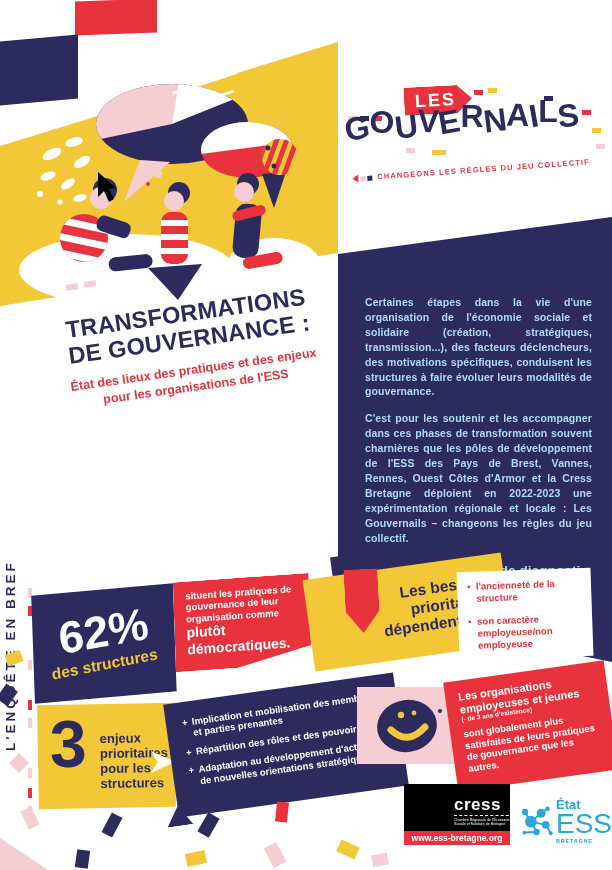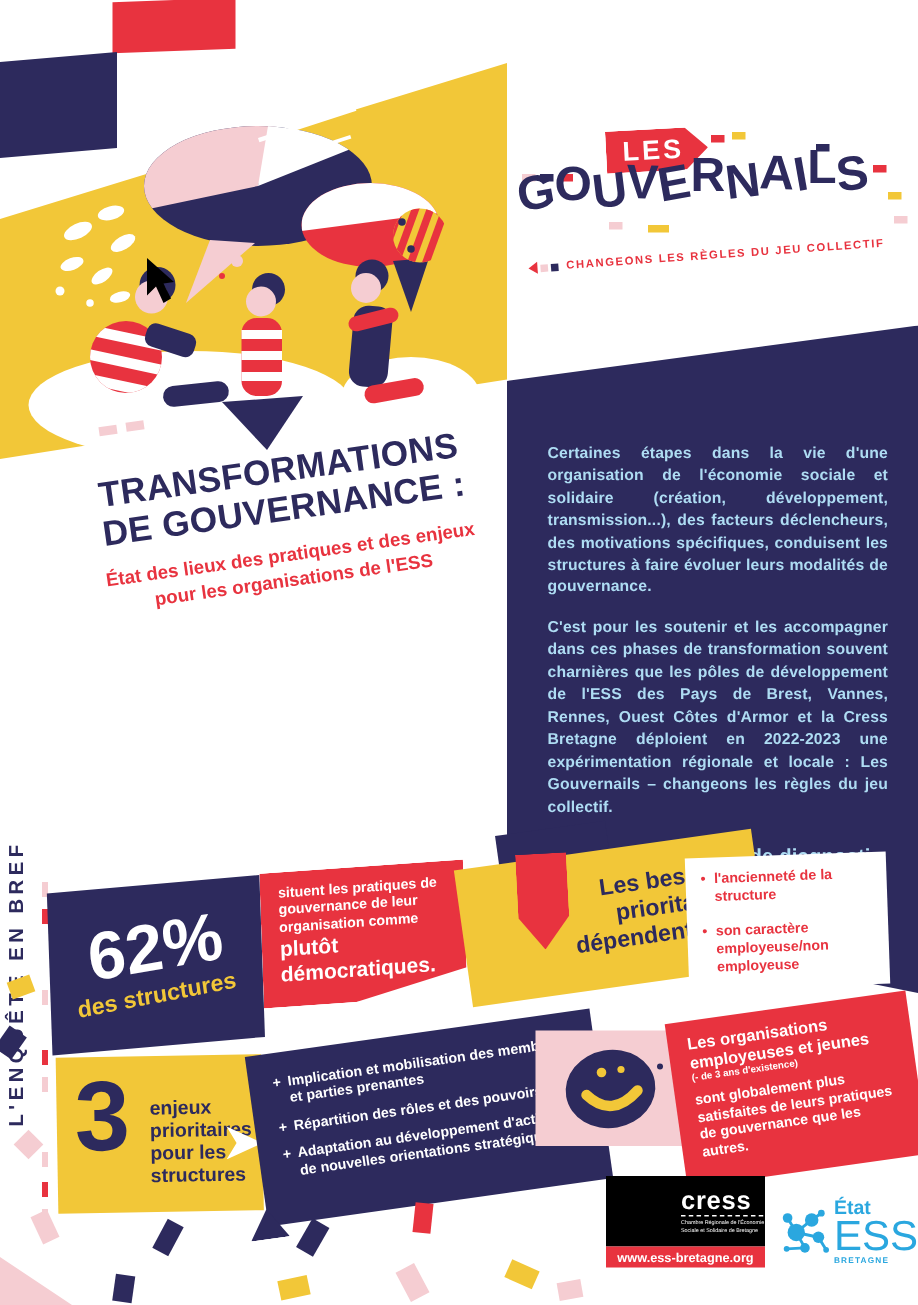--- a/index.html
+++ b/index.html
@@ -102,21 +102,21 @@
   .org-pink{left:357px;top:687px;width:102px;height:77px;background:var(--pink);}
   .org-red{left:450px;top:671px;width:162px;height:110px;background:var(--red);transform:rotate(-8deg);
     padding:10px 10px 0 13px;}
   .org-bold{color:#fff;font-weight:800;font-size:11px;line-height:1.15;}
   .org-note{color:#fff;font-weight:800;font-size:6.5px;line-height:1.3;}
   .org-text{color:#fff;font-weight:700;font-size:9.5px;line-height:1.25;margin-top:4px;}
 
   
   .cress{left:404px;top:784px;width:106px;height:62px;}
   .cress-black{position:absolute;left:0;top:0;width:106px;height:47px;background:#000;display:flex;
-    align-items:center;padding:4px 20px 4px 6px;gap:40px;}
+    align-items:flex-end;padding:4px 20px 4px 6px;gap:40px;}
   .cress-text{margin-left:4px;}
   .cress-name{color:#fff;font-weight:800;font-size:17px;line-height:.9;letter-spacing:.5px;}
   .cress-sub{color:#fff;font-size:3.6px;line-height:1.3;width:60px;border-top:1px dashed #fff;
     margin-top:2px;padding-top:2px;}
   .cress-red{position:absolute;left:0;top:47px;width:106px;height:14px;background:var(--red);
     color:#fff;font-weight:800;font-size:8.5px;text-align:center;line-height:14px;}
   .poles{left:518px;top:786px;width:94px;height:70px;display:flex;align-items:center;}
   .poles-text{margin-left:2px;}
   .poles-l1{color:var(--blue);font-weight:800;font-size:13px;line-height:1;}
   .poles-l2{color:var(--blue);font-weight:400;font-size:28px;line-height:.95;text-align:right;}
@@ -253,21 +253,21 @@
   <div class="abs title-block">
     <div class="title-l">TRANSFORMATIONS</div>
     <div class="title-l">DE GOUVERNANCE :</div>
     <div class="title-sub">
       <div>État des lieux des pratiques et des enjeux</div>
       <div>pour les organisations de l'ESS</div>
     </div>
   </div>
 
   <div class="abs intro-panel">
-    <p>Certaines étapes dans la vie d'une organisation de l'économie sociale et solidaire (création, développement, transmission...), des facteurs déclencheurs, des motivations spécifiques, conduisent les structures à faire évoluer leurs modalités de gouvernance.</p>
+    <p>Certaines étapes dans la vie d'une organisation de l'économie sociale et solidaire (création, stratégiques, transmission...), des facteurs déclencheurs, des motivations spécifiques, conduisent les structures à faire évoluer leurs modalités de gouvernance.</p>
     <p>C'est pour les soutenir et les accompagner dans ces phases de transformation souvent charnières que les pôles de développement de l'ESS des Pays de Brest, Vannes, Rennes, Ouest Côtes d'Armor et la Cress Bretagne déploient en 2022-2023 une expérimentation régionale et locale : Les Gouvernails – changeons les règles du jeu collectif.</p>
     <p class="intro-highlight">Une première phase de diagnostic a permis de préciser les enjeux et besoins des structures.</p>
   </div>
 
   <div class="abs enquete">L'ENQUÊTE EN BREF</div>
 
   <div class="vdash" style="left:28px;top:588px;background:var(--pink);"></div>
   <div class="vdash" style="left:28px;top:606px;background:var(--red);"></div>
   <div class="vdash" style="left:28px;top:660px;background:var(--pink);"></div>
   <div class="vdash" style="left:28px;top:700px;background:var(--red);"></div>

